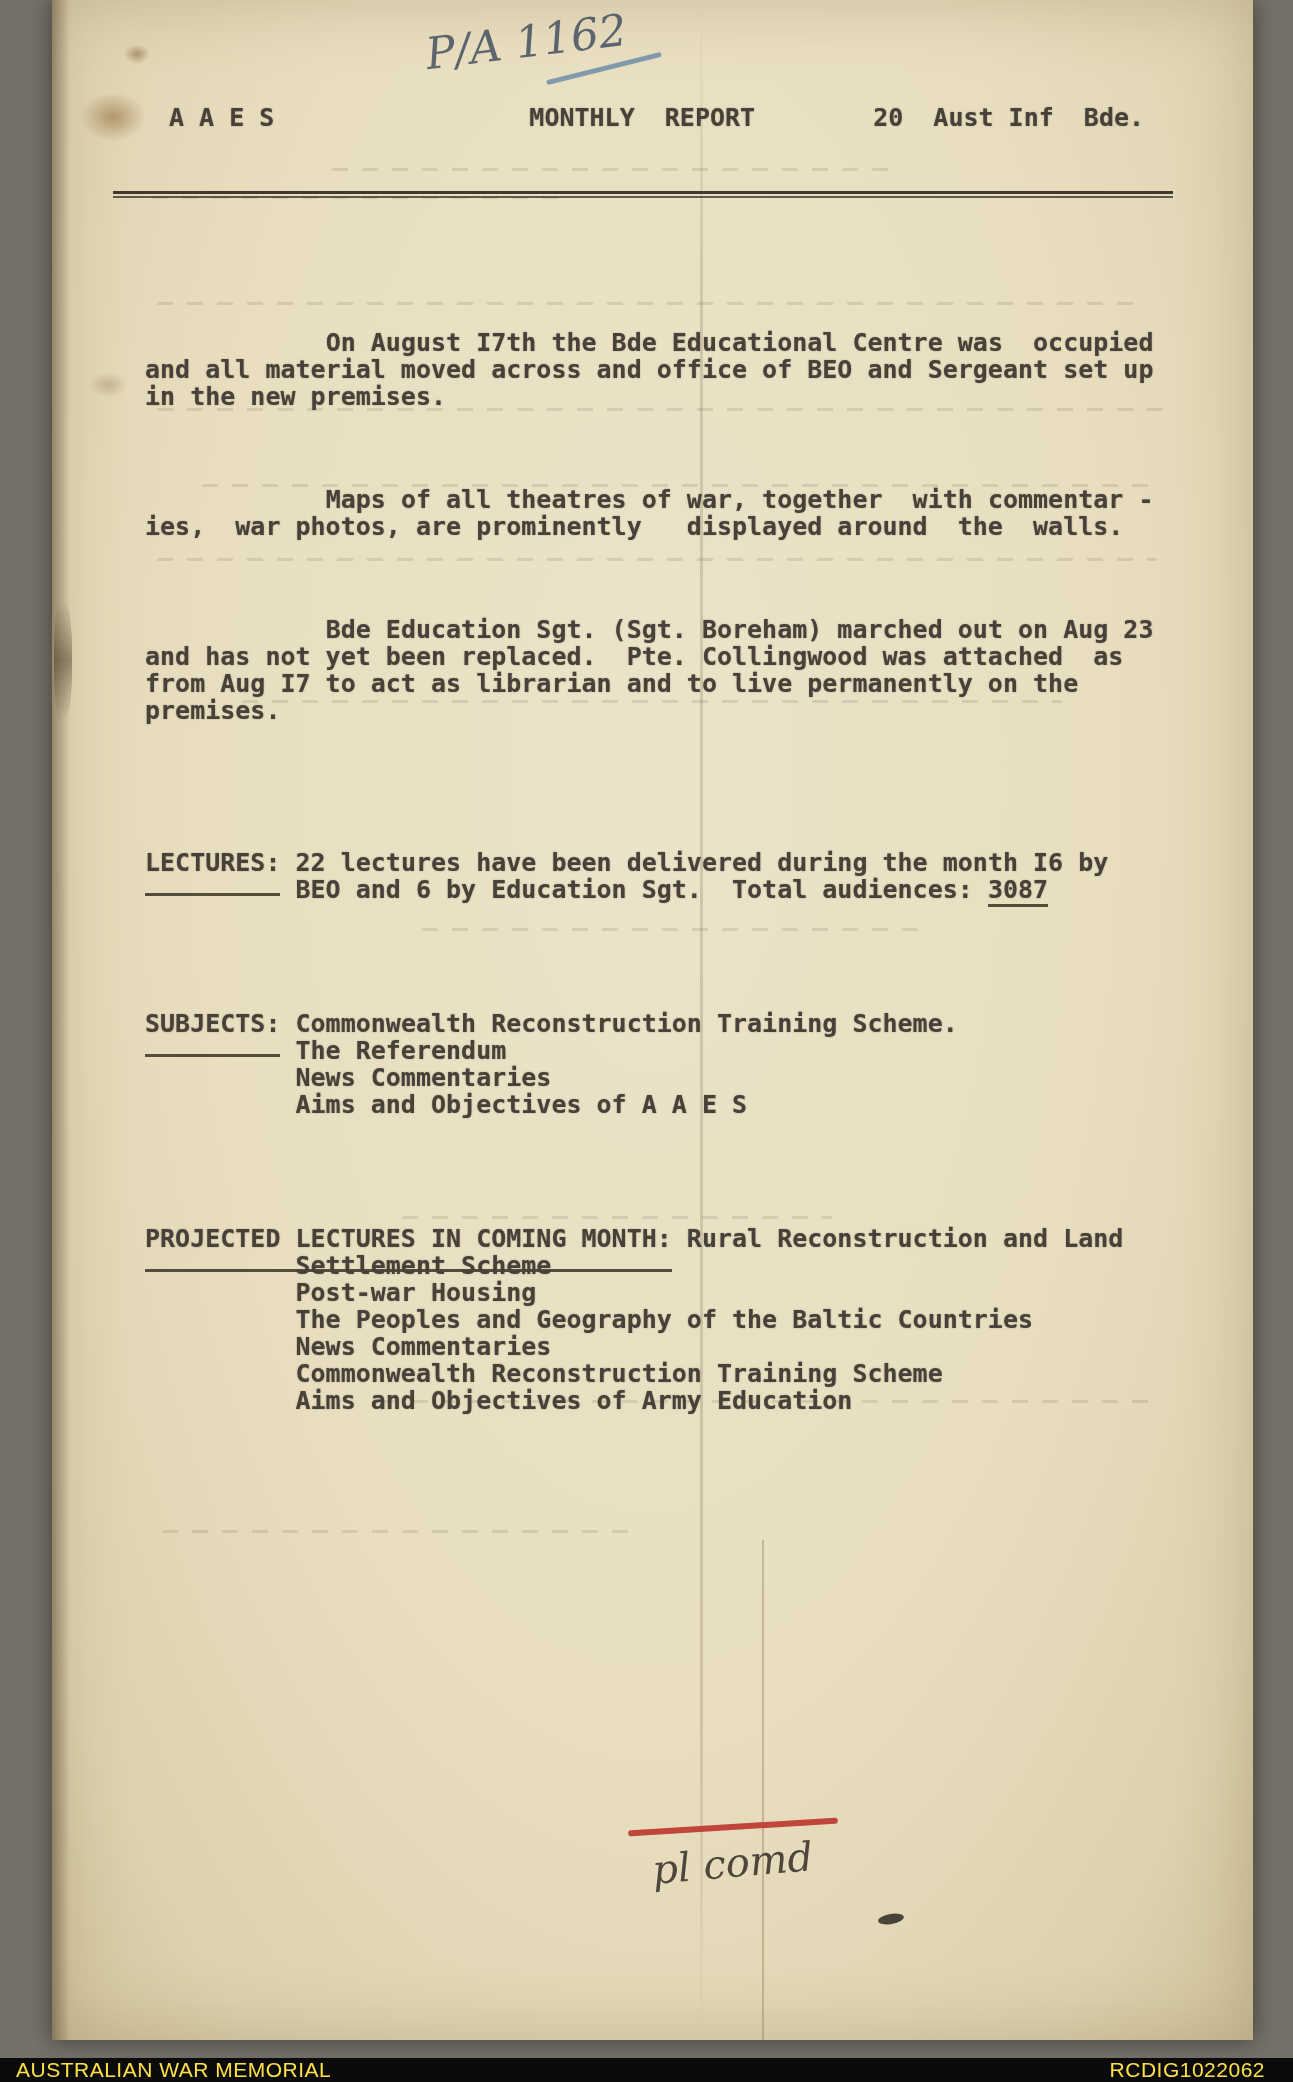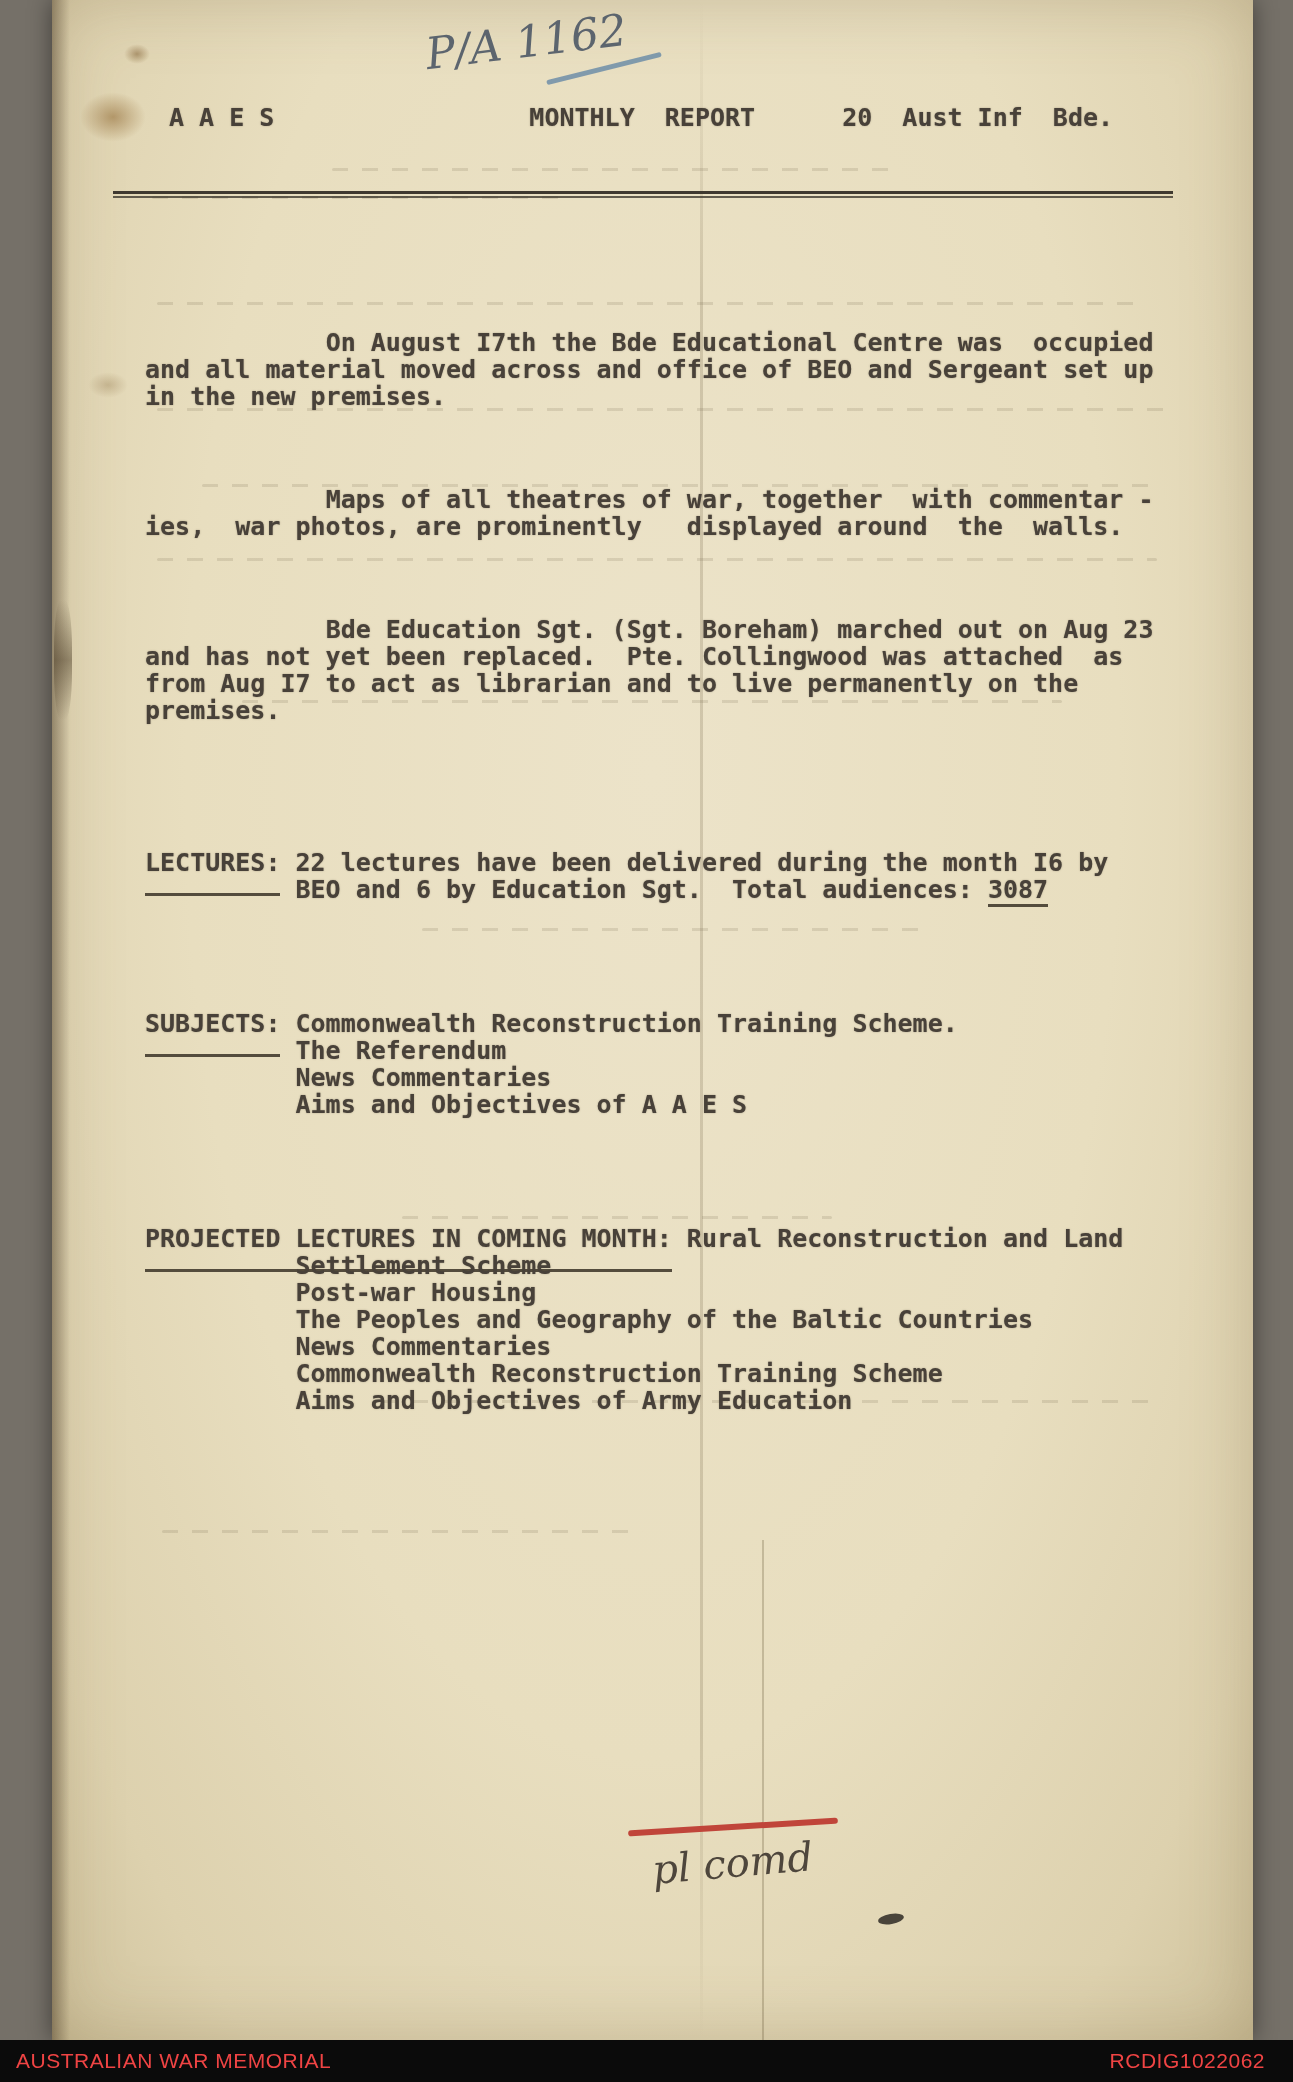--- a/index.html
+++ b/index.html
@@ -23,43 +23,43 @@
     background:repeating-linear-gradient(90deg,rgba(105,92,66,.32) 0 16px,rgba(0,0,0,0) 16px 30px);}
   .content{
     position:absolute;left:145px;top:50px;width:1075px;
     font:700 25px/27px "DejaVu Sans Mono",monospace;
     color:#484139;white-space:pre-wrap;
     text-shadow:0 0 1.5px rgba(75,65,50,.5);
   }
   .hdr{white-space:pre;}
   .hdr-org{margin-left:24px;}
   .hdr-title{margin-left:255px;}
-  .hdr-unit{margin-left:87px;}
+  .hdr-unit{margin-left:118px;}
   .rule{margin-left:-32px;margin-top:6px;width:1060px;height:2px;
     border-top:3px solid #3f3930;border-bottom:2px solid rgba(63,57,48,.8);}
   .date{margin-top:18px;margin-left:-32px;}
   .para{margin-top:22px;}
   .para.first{margin-top:50px;}
   .sec{margin-top:26px;position:relative;}
   .sec.lectures{margin-top:44px;}
   .sec-label{border-bottom:3px solid rgba(68,60,47,.9);padding-bottom:16px;}
   .total{border-bottom:3px solid rgba(68,60,47,.9);}
   .ann-ref{position:absolute;left:425px;top:16px;font:italic 44px "DejaVu Serif",serif;
     color:#4a5564;transform:rotate(-7deg);opacity:.88;}
   .ann-ref-stroke{position:absolute;left:545px;top:66px;width:118px;height:5px;
     background:#5e83a4;transform:rotate(-14deg);border-radius:3px;opacity:.75;}
   .red-line{position:absolute;left:628px;top:1824px;width:210px;height:6px;
     background:#c0453a;transform:rotate(-3.5deg);border-radius:3px;}
   .ann-note{position:absolute;left:652px;top:1840px;font:italic 40px "DejaVu Serif",serif;
     color:#4e463c;transform:rotate(-5deg);}
   .ink-dot{position:absolute;left:878px;top:1914px;width:26px;height:10px;
     background:#2e2a24;border-radius:50%;transform:rotate(-10deg);opacity:.85;}
   .archive-bar{
-    position:absolute;left:0;bottom:0;width:100%;height:42px;background:#0b0b0b;
-    color:#ef4444;font:21px "Liberation Sans",sans-serif;
+    position:absolute;left:0;bottom:0;width:100%;height:24px;background:#0b0b0b;
+    color:#fde047;font:21px "Liberation Sans",sans-serif;
     display:flex;justify-content:space-between;align-items:center;
     padding:0 28px 0 16px;box-sizing:border-box;letter-spacing:.5px;
   }
 </style>
 </head>
 <body>
 
 <div class="paper">
   <div class="edge-shade"></div>
   <div class="fold-v" style="left:648px"></div>

